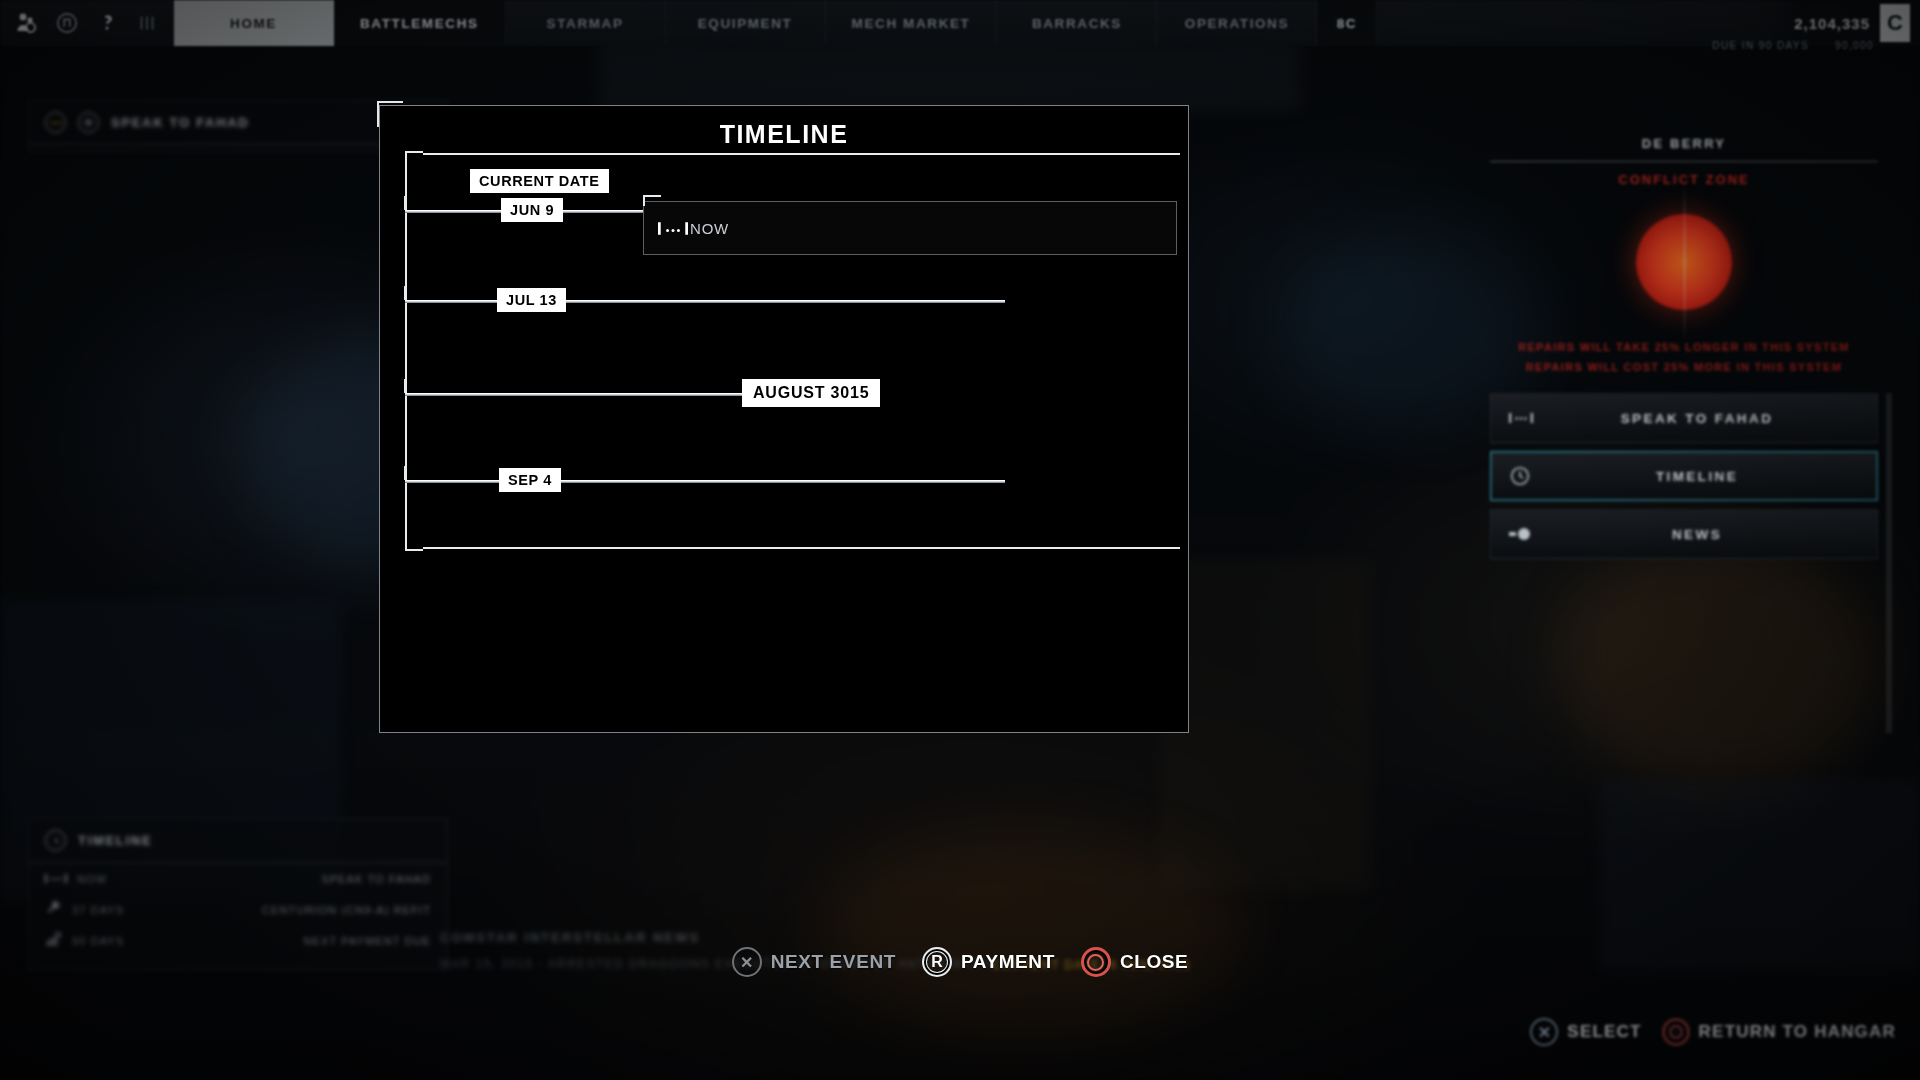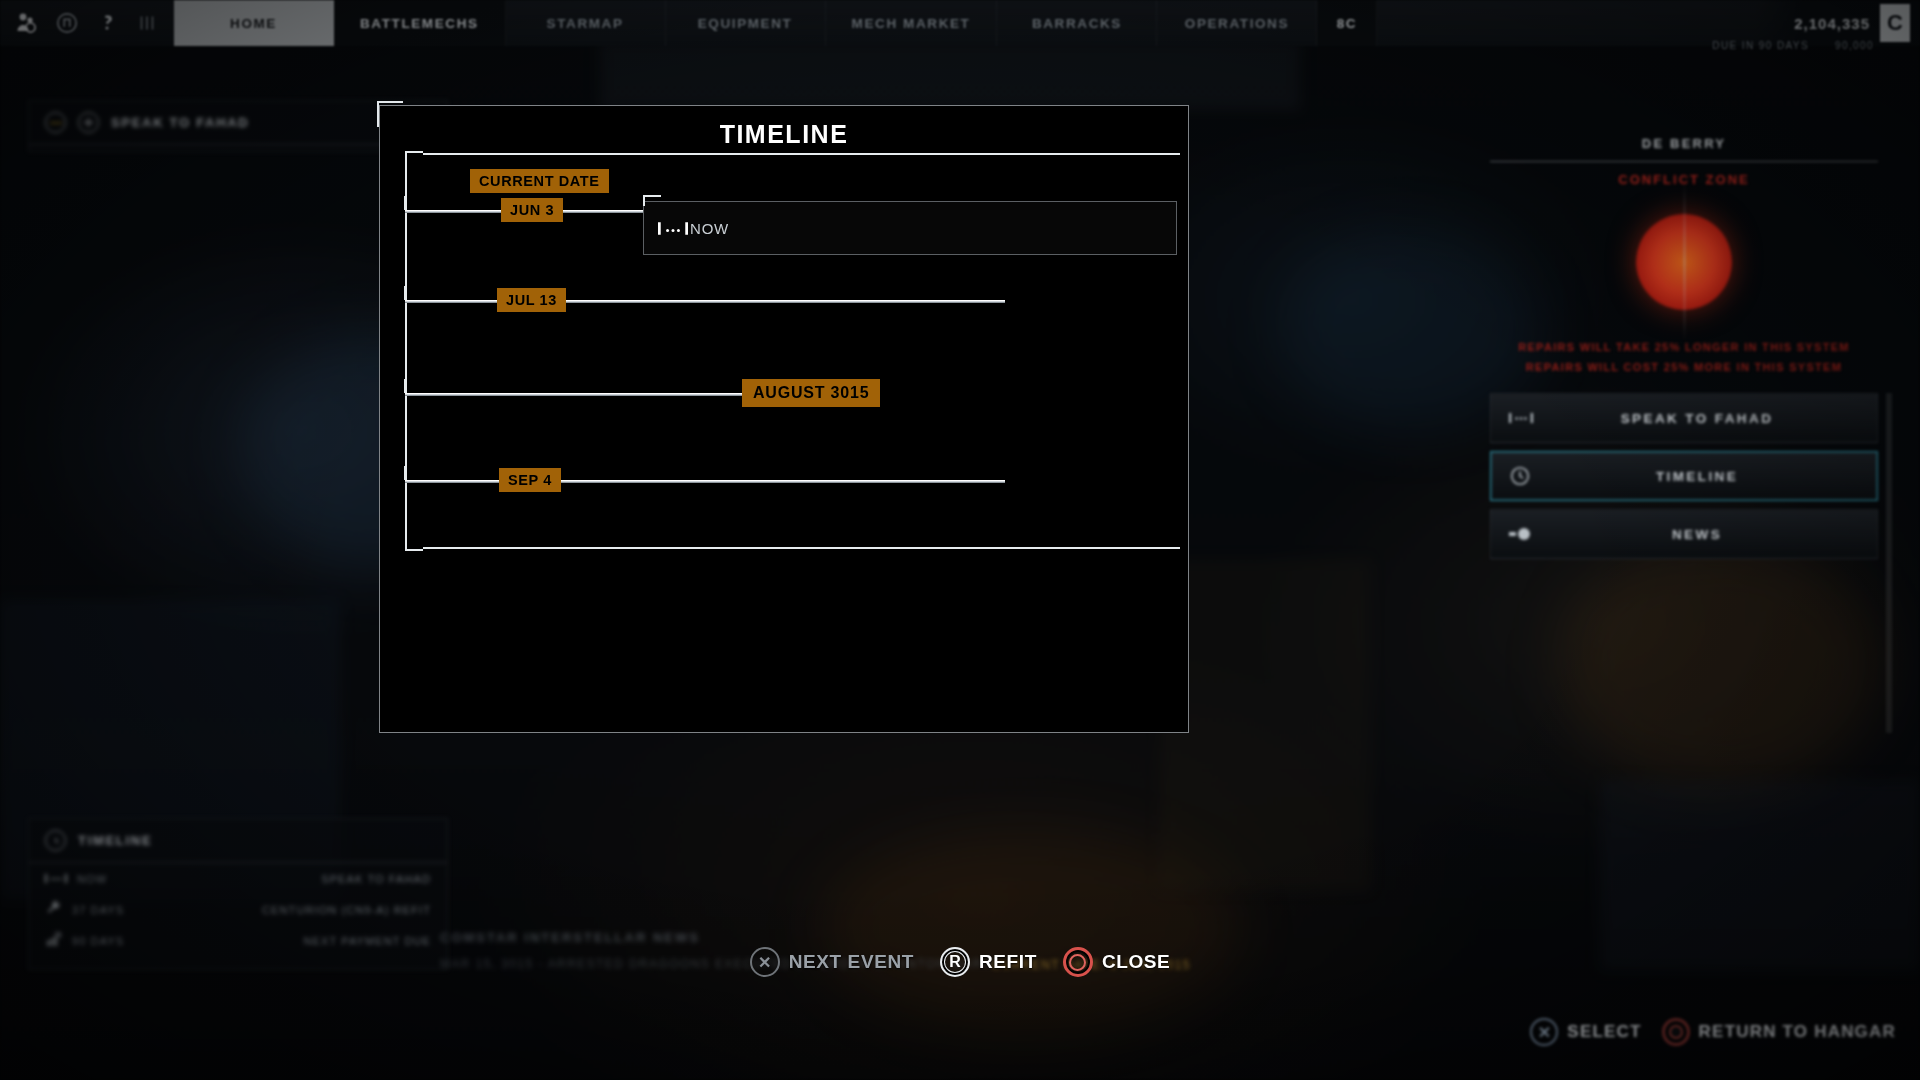--- a/index.html
+++ b/index.html
@@ -184,21 +184,21 @@
 
   
   .datewrap { position: absolute; left: 0; height: 2px; width: 100%; }
   .dateline {
     position: absolute; left: 0; top: 0; height: 3px;
     background: #cfd5da;
     border-top: 1px solid #fff; border-bottom: 1px solid #8d959c;
   }
   .datechip {
     position: absolute; top: -12px;
-    background: #a16207; color: #000;
+    background: #ffffff; color: #000;
     font-size: 14.5px; font-weight: 700; letter-spacing: .6px;
     padding: 4px 9px; white-space: nowrap;
   }
   .datechip.lg { font-size: 16px; padding: 5px 11px; letter-spacing: .8px; }
   .notch {
     position: absolute; left: -1px; width: 9px; height: 14px;
     border-left: 2px solid #e6ebee;
   }
 
   
@@ -475,21 +475,21 @@
       <div class="tl-corner bl"></div>
       <div class="tl-top-rule"></div>
       <div class="tl-bot-rule"></div>
       <div class="tl-rail"></div>
 
       <div class="datechip" style="left:65px;top:16px">CURRENT DATE</div>
 
       <div class="datewrap" style="top:57px">
         <div class="notch" style="top:-14px"></div>
         <div class="dateline" style="width:600px"></div>
-        <div class="datechip" style="left:96px">JUN 3</div>
+        <div class="datechip" style="left:96px">JUN 9</div>
       </div>
 
       <div class="evrow" style="left:238px;top:48px;width:534px">
         <span class="ev-icon">
           <svg width="30" height="13" viewBox="0 0 22 9" fill="#fff">
               <path d="M0 0h2v9H0zM20 0h2v9h-2z"></path>
               <circle cx="7" cy="6" r="1.1"></circle>
               <circle cx="11" cy="6" r="1.1"></circle>
               <circle cx="15" cy="6" r="1.1"></circle>
             </svg>
@@ -519,21 +519,21 @@
     </div>
   </div>
 
   <div id="prompts">
     <div class="prompt">
       <span class="pad x">✕</span>
       <span class="plabel dim">NEXT EVENT</span>
     </div>
     <div class="prompt">
       <span class="pad r">R</span>
-      <span class="plabel lit">REFIT</span>
+      <span class="plabel lit">PAYMENT</span>
     </div>
     <div class="prompt">
       <span class="pad o"></span>
       <span class="plabel lit">CLOSE</span>
     </div>
   </div>
 
   <div id="footer-right">
     <div class="prompt">
       <span class="pad xsel">✕</span>

